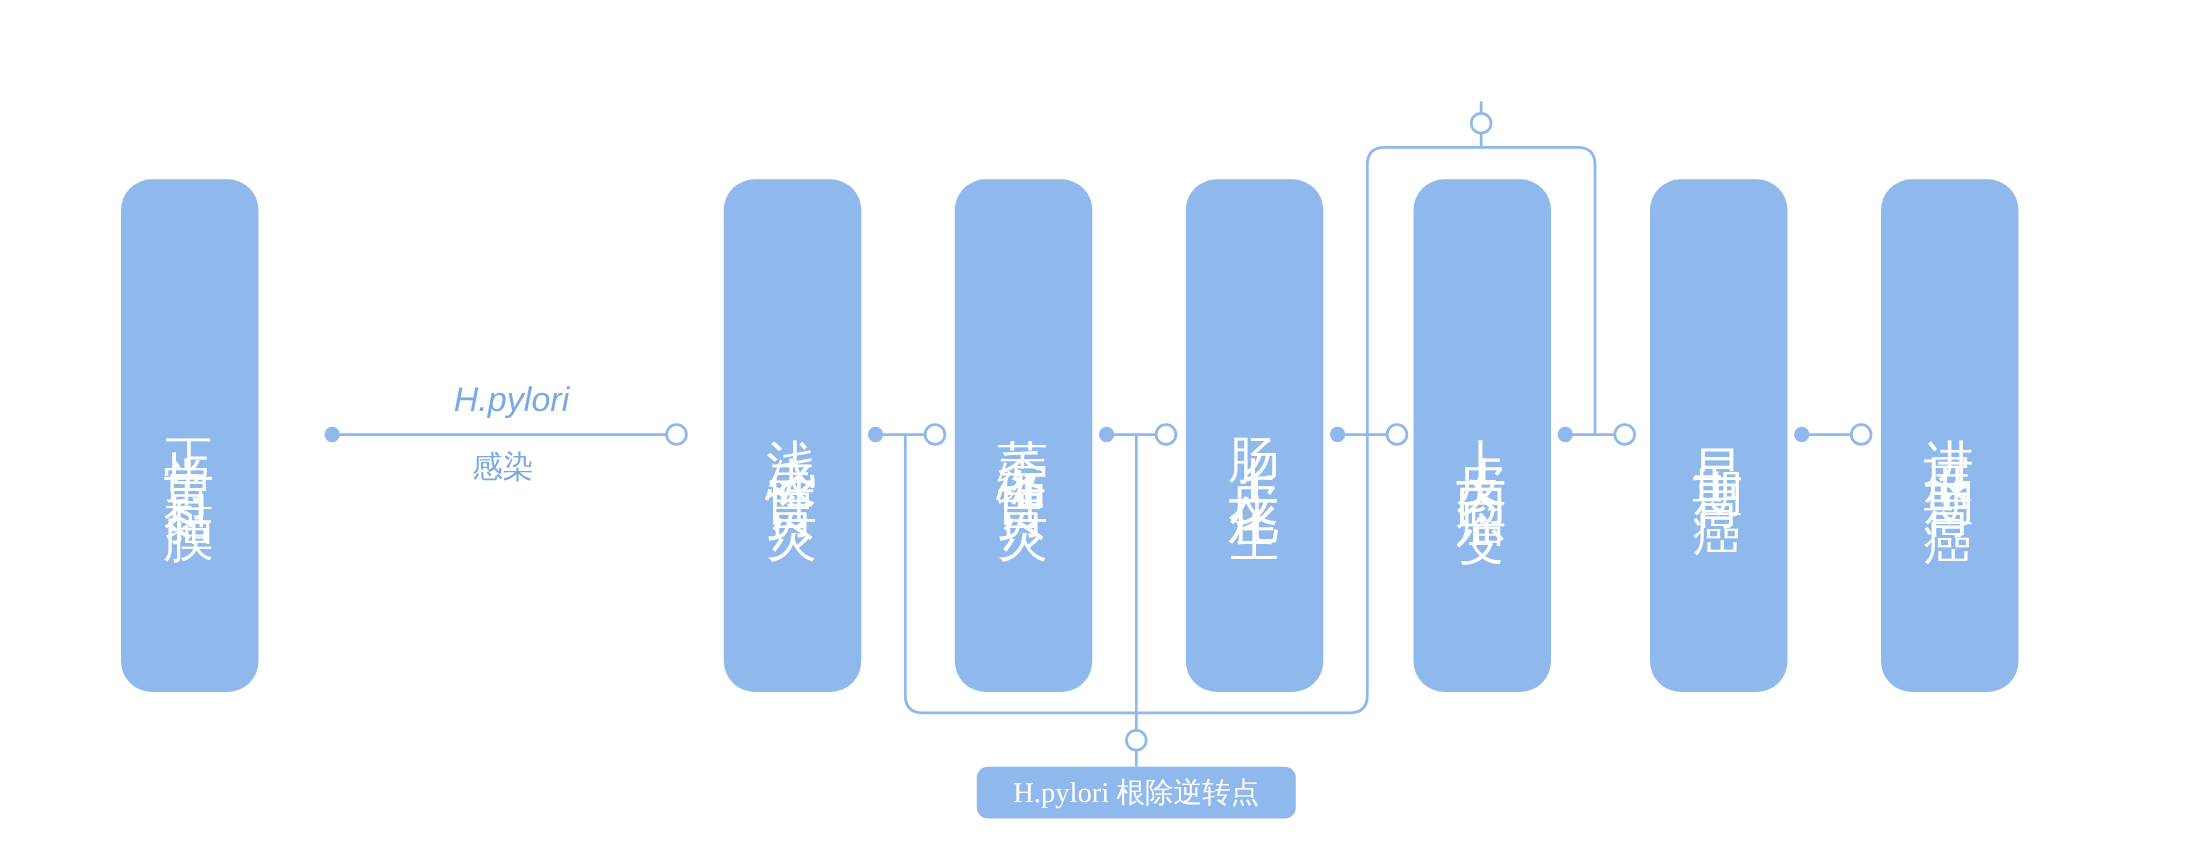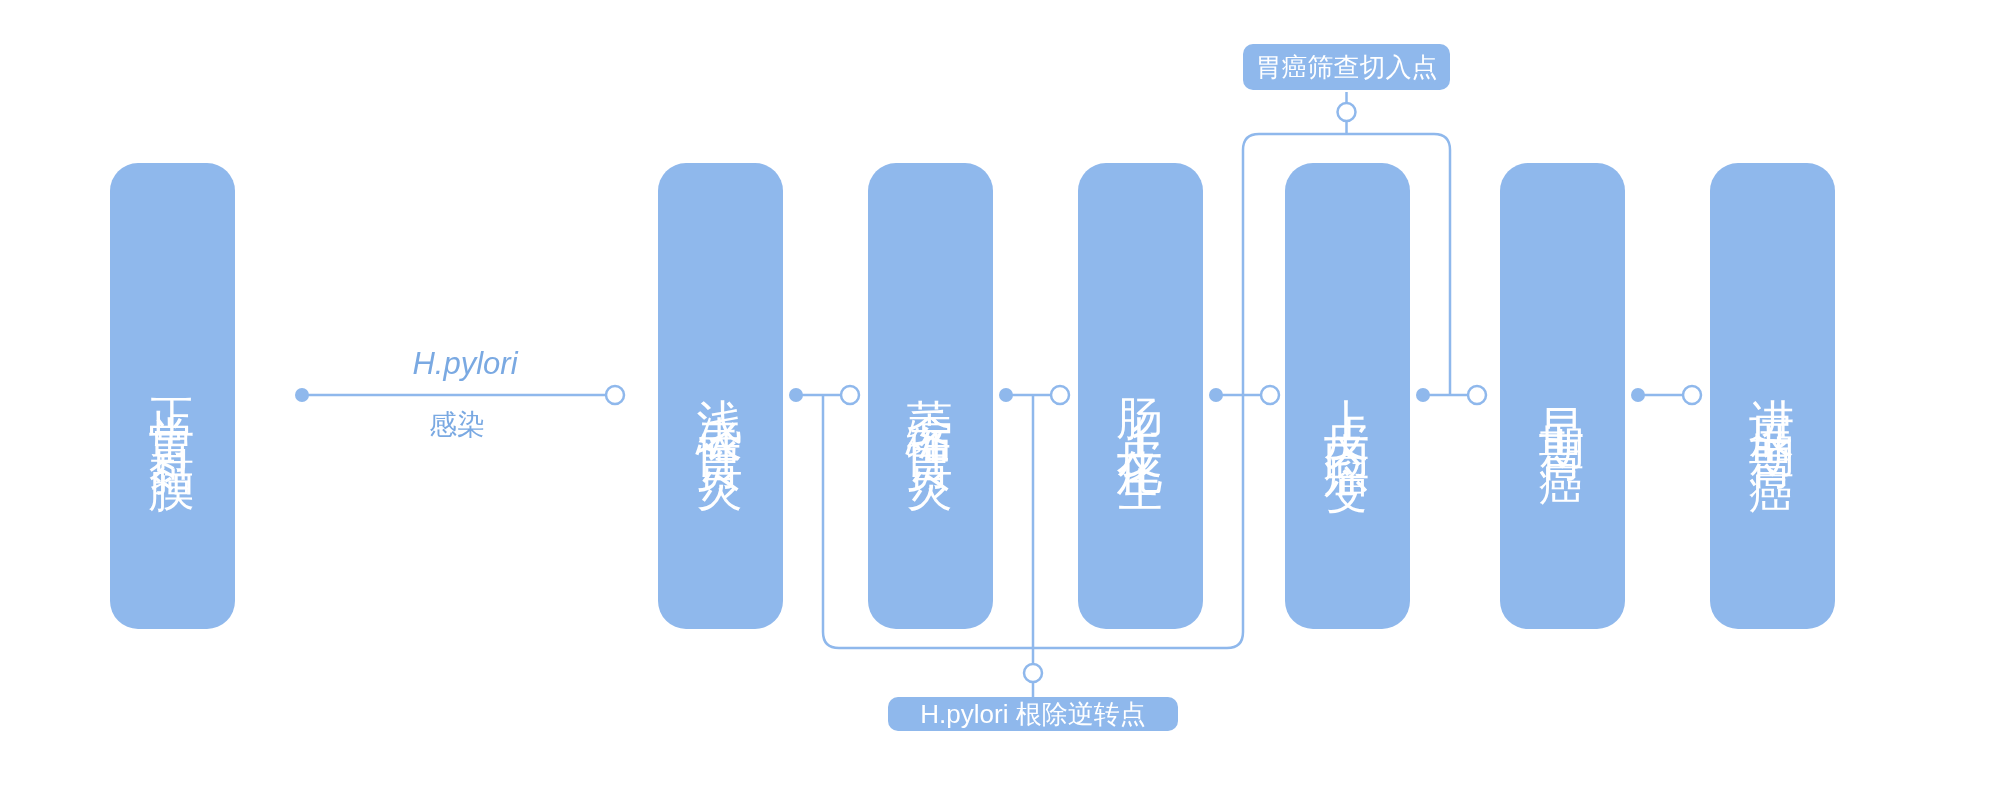--- a/index.html
+++ b/index.html
@@ -87,21 +87,22 @@
   .callout-top {
     left: 1243px;
     top: 44px;
     width: 207px;
     height: 46px;
   }
   .callout-bottom {
     left: 888px;
     top: 697px;
     width: 290px;
-    height: 34px;
+    height: 47px;
+    font-family: Liberation Serif, serif;
   }
 </style>
 </head>
 <body>
 
 <div class="canvas">
 
   <svg class="wires" width="2000" height="785" viewBox="0 0 2000 785">
 
     <g>
@@ -177,16 +178,15 @@
     <span class="stage-label">早期胃癌</span>
   </div>
 
   <div class="stage" style="left:1710px">
     <span class="stage-label">进展期胃癌</span>
   </div>
 
   <div class="edge-caption-name">H.pylori</div>
   <div class="edge-caption-suffix">感染</div>
 
-  <div class="callout callout-top">胃癌筛查切入点</div>
   <div class="callout callout-bottom">H.pylori 根除逆转点</div>
 
 </div>
 
 </body></html>

